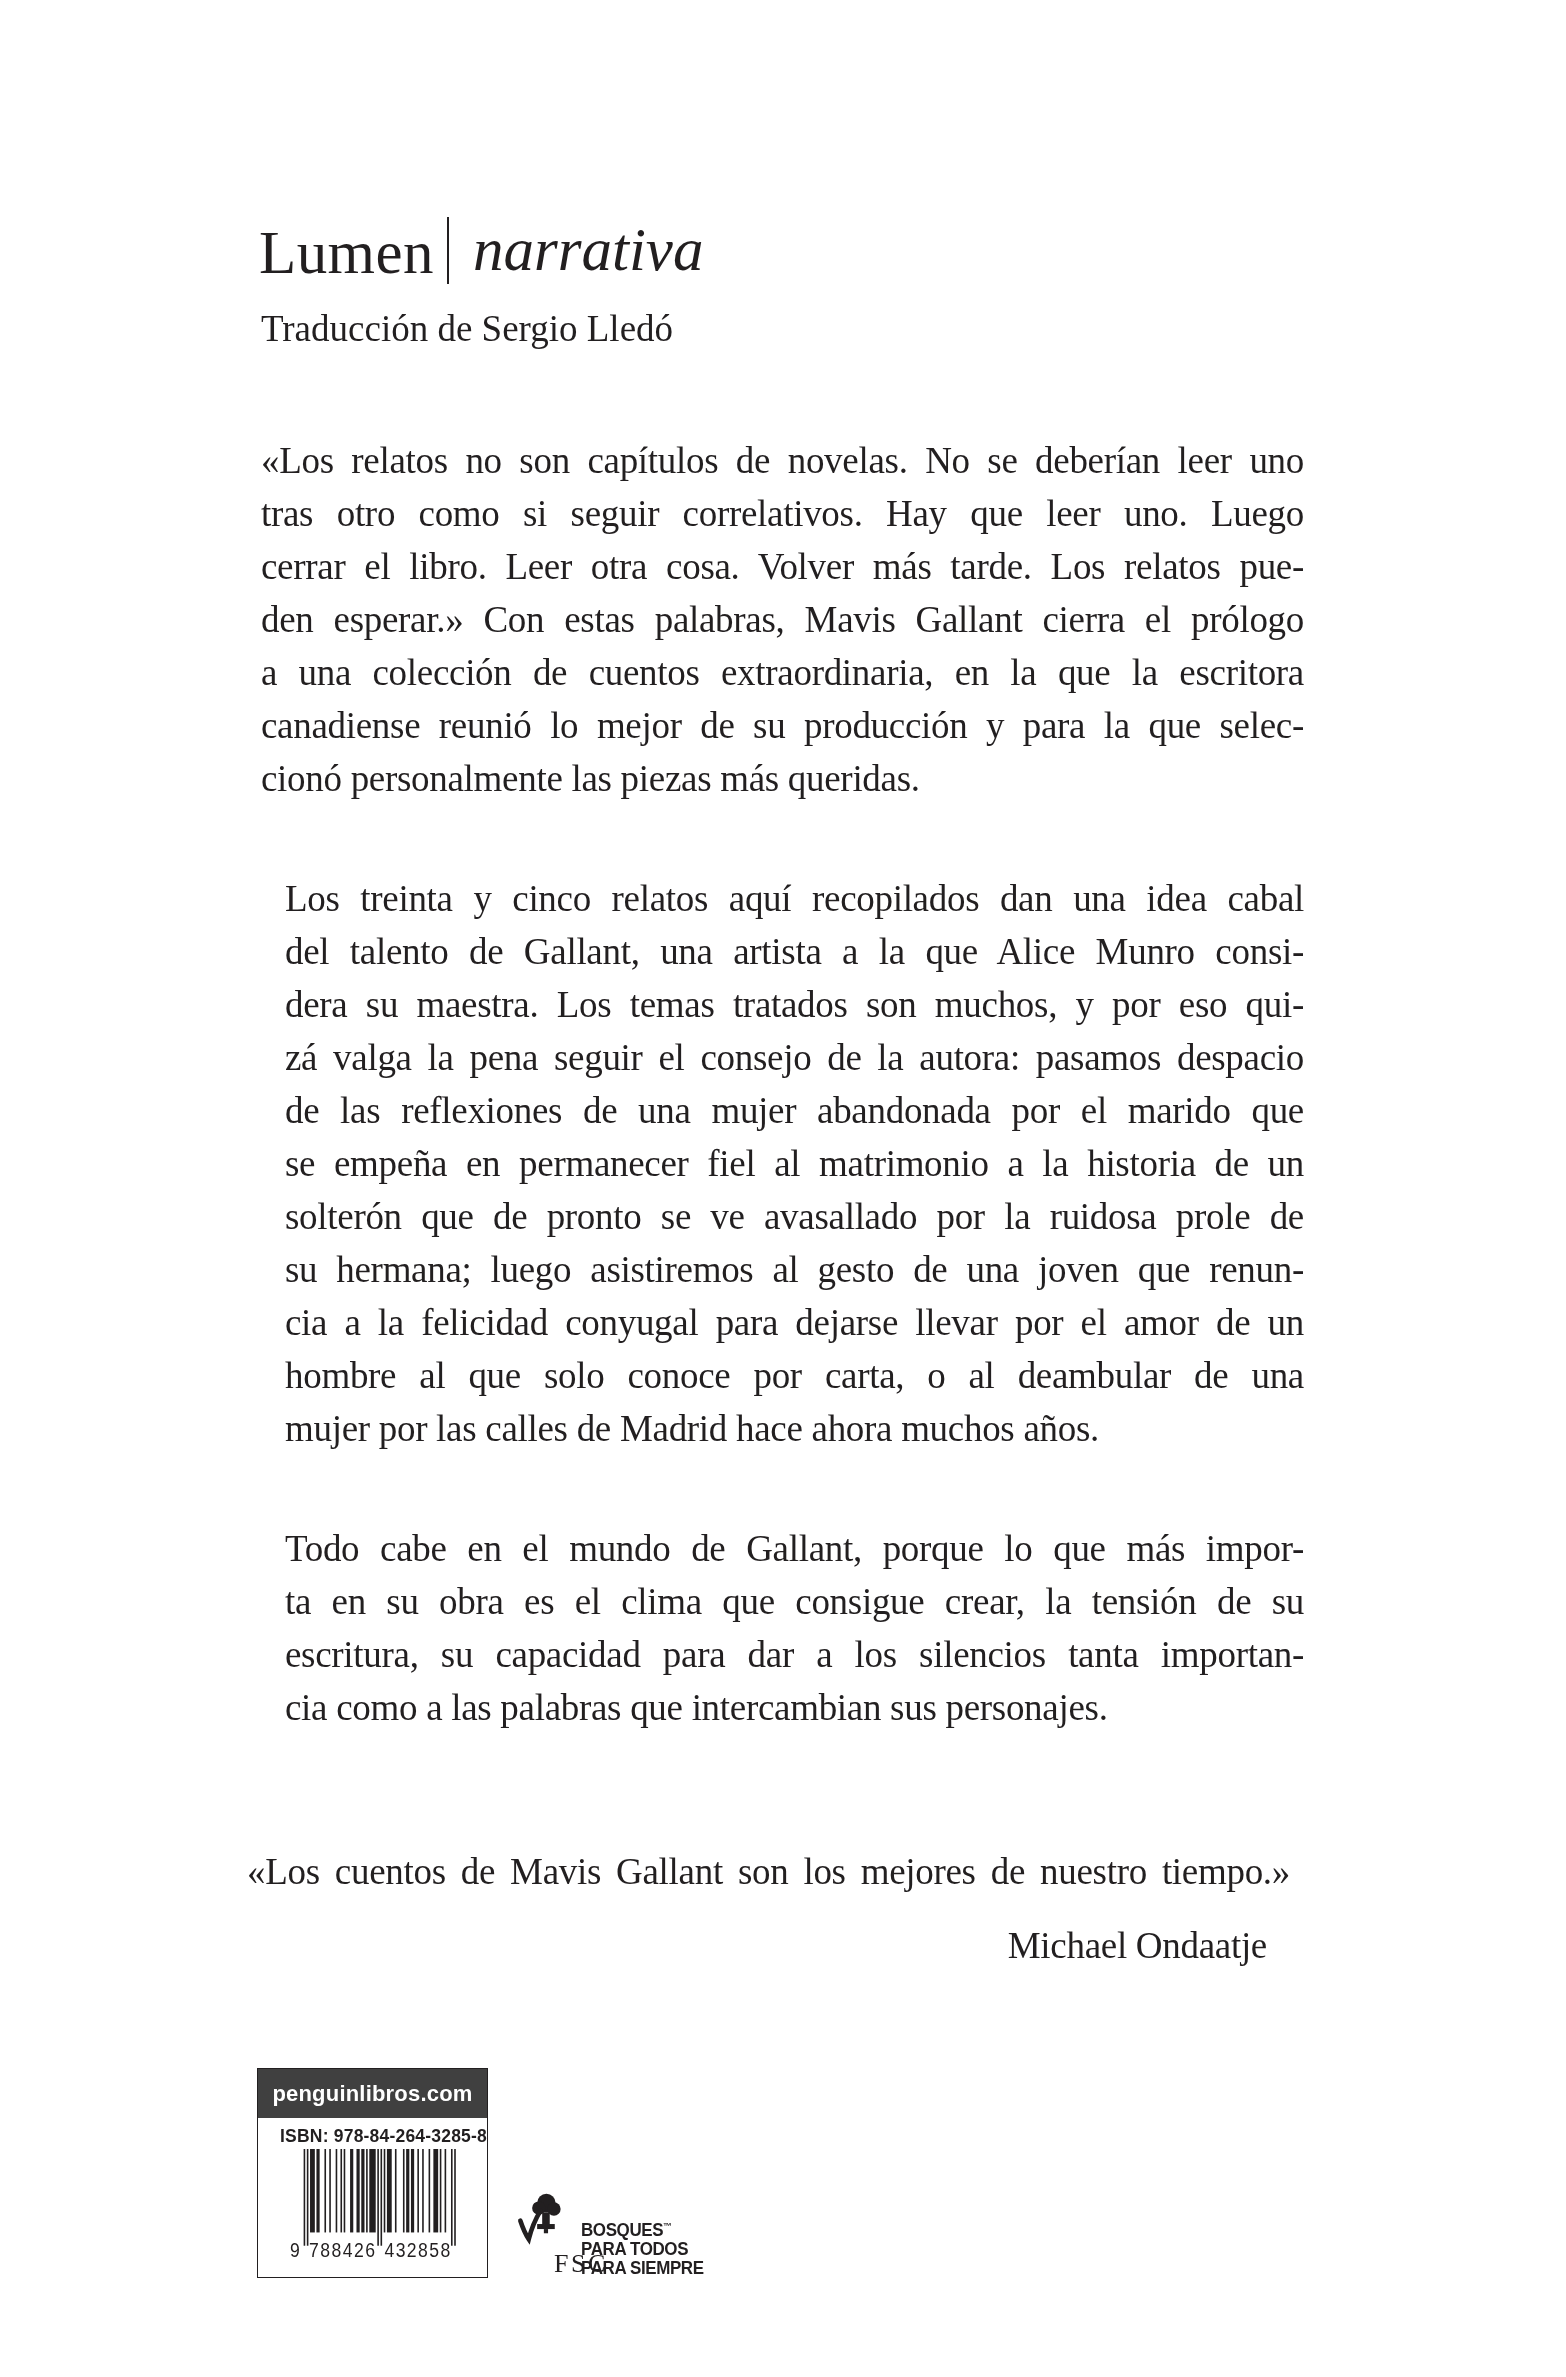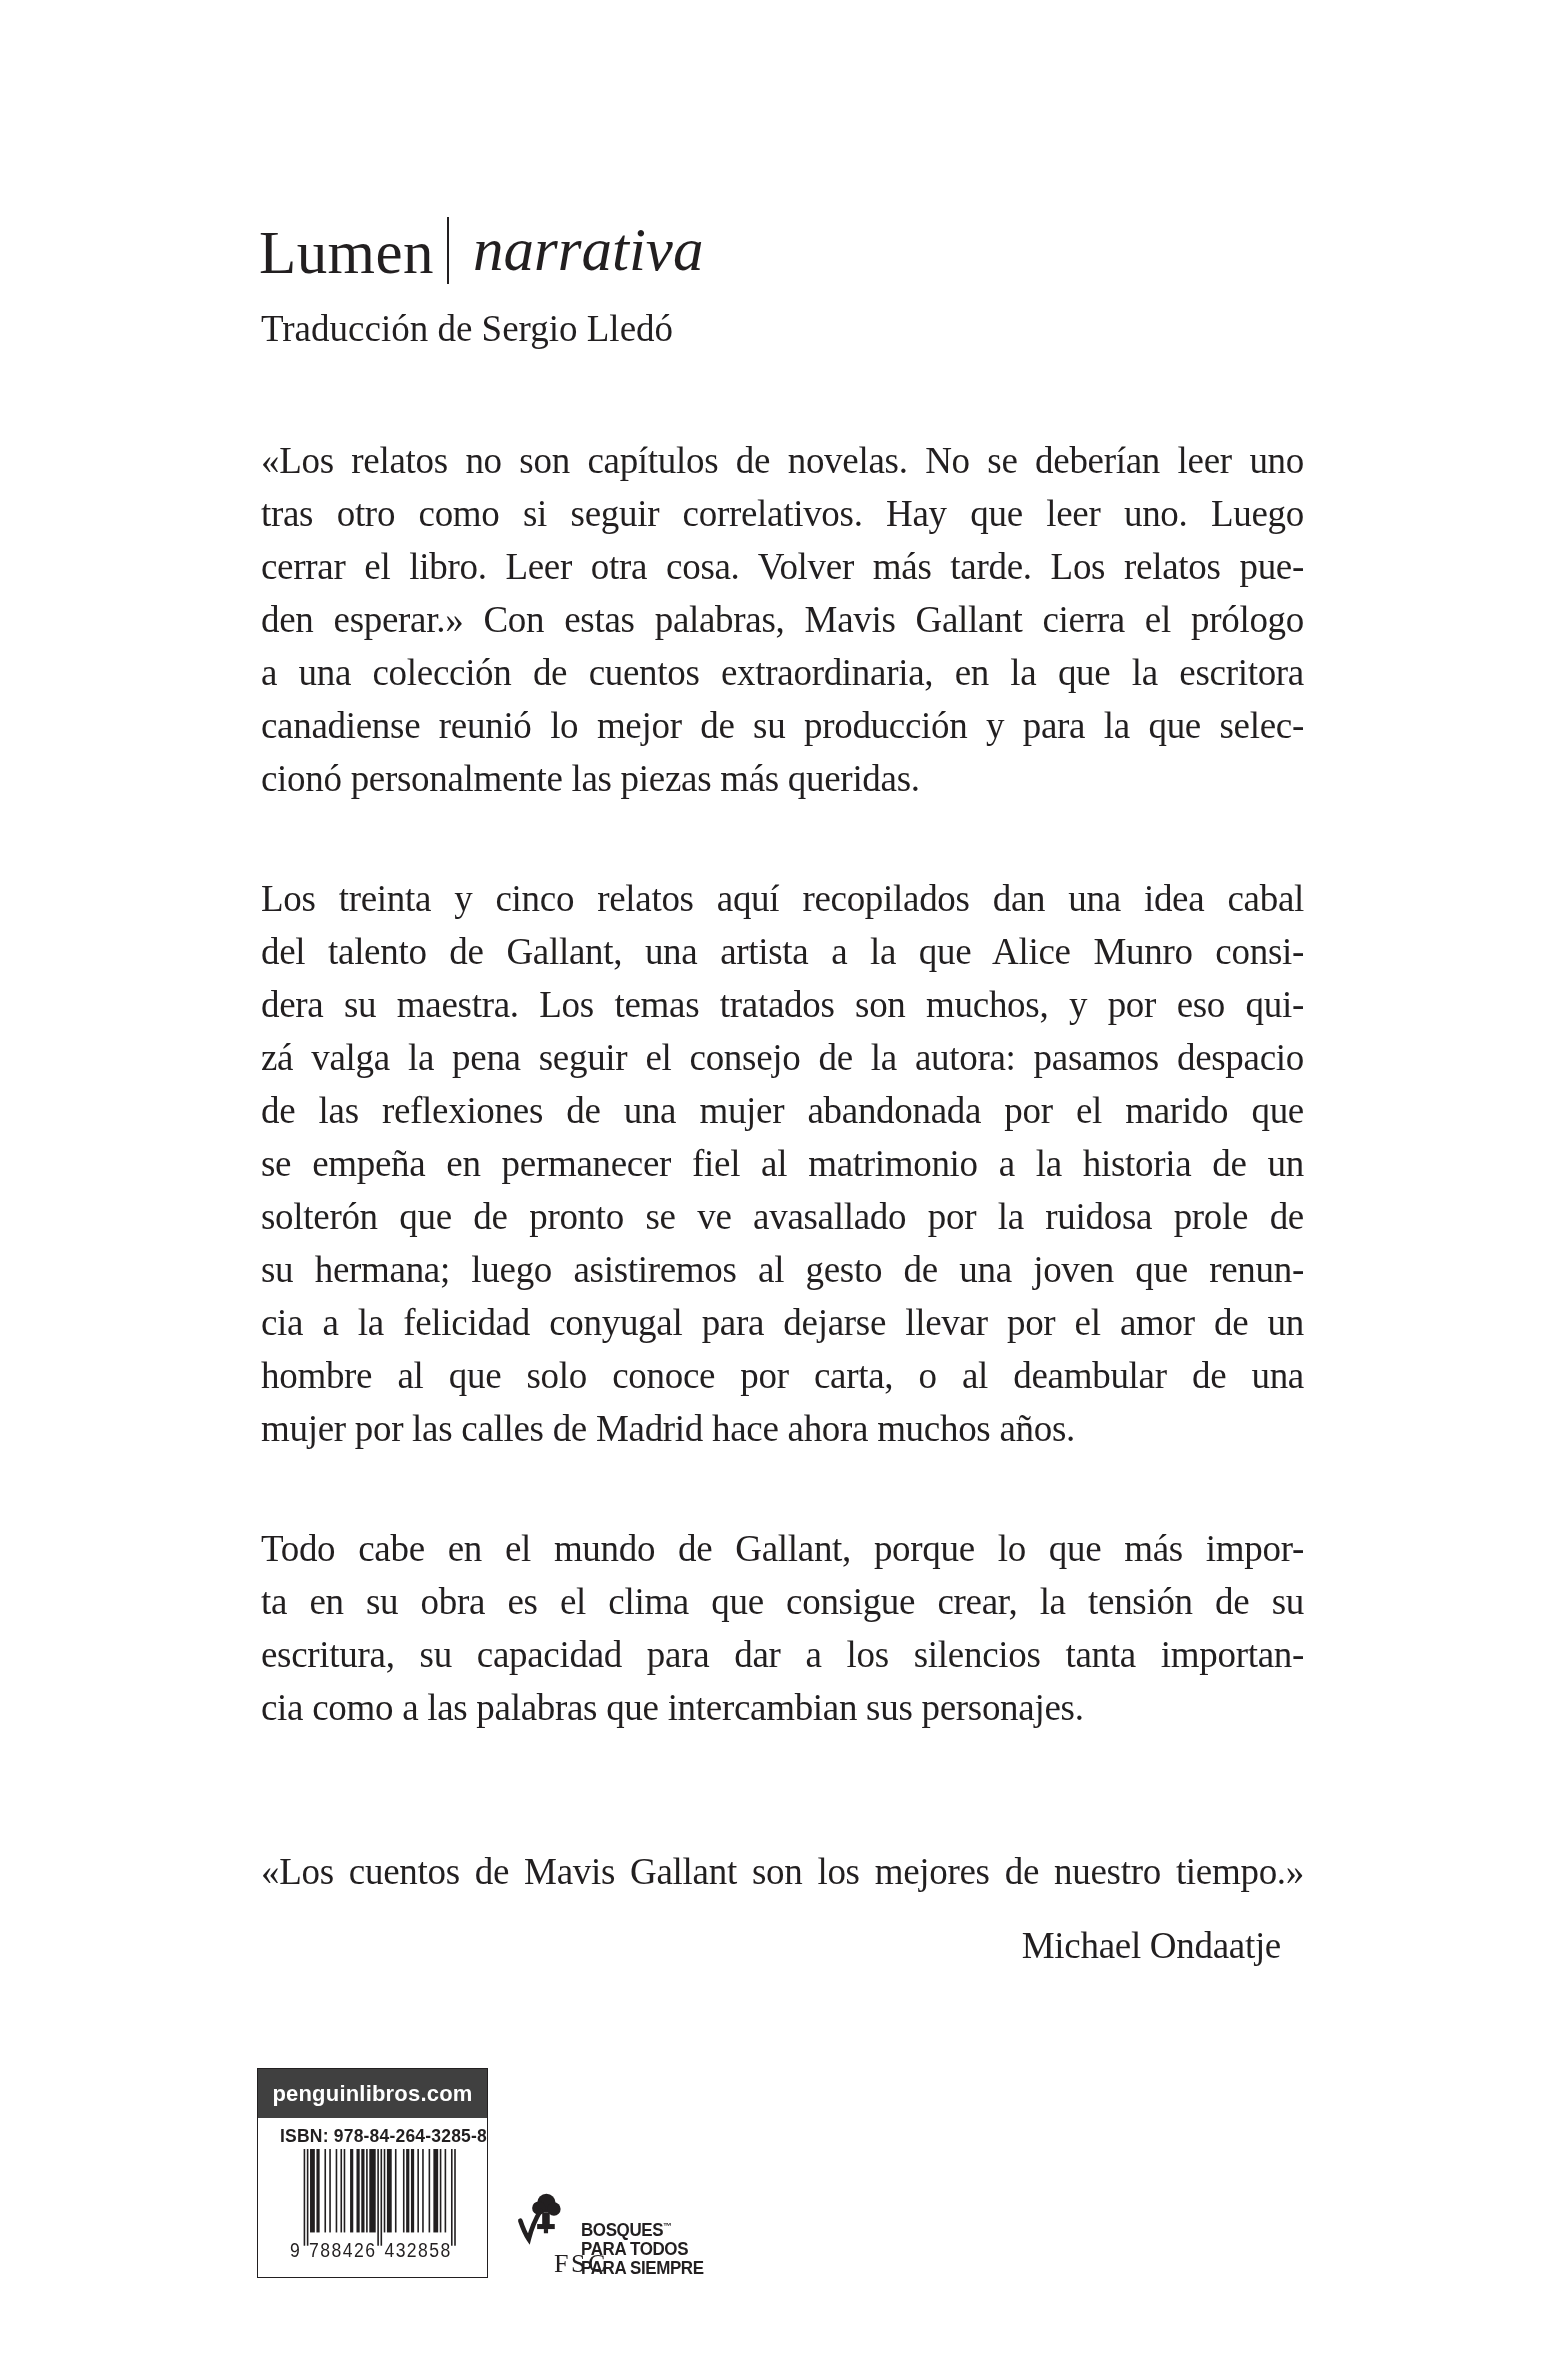--- a/index.html
+++ b/index.html
@@ -19,26 +19,26 @@
   .logo .imprint { font-size:61px; line-height:70px; letter-spacing:0.4px;margin-top:6px; }
   .logo .bar { width:2.6px; height:67px; background:#221f20; margin-left:13px; margin-right:23.6px; }
   .logo .collection { font-size:61px; line-height:70px; font-style:italic; }
 
   
   .translation { position:absolute; left:261px; top:308px; font-size:37px; line-height:42px; }
 
   
   .text-col { position:absolute; left:261px; top:434px; width:1043px;
               font-size:37px; line-height:53px; letter-spacing:-0.3px; }
-  .para + .para { margin-top:67px; }
+  .para + .para { margin-top:67px;margin-left:24px; }
   .line { height:53px; text-align:justify; text-align-last:justify; overflow:hidden; }
   .line.last { text-align-last:left; }
 
   
-  .endorsement { position:absolute; left:261px; top:1845px; width:1043px;
+  .endorsement { position:absolute; left:247px; top:1845px; width:1043px;
                  font-size:37px; line-height:53px; letter-spacing:-0.3px; }
   .attribution { text-align:right; padding-right:23px; margin-top:21px; height:53px; }
 
   
   .barcode-box { position:absolute; left:257px; top:2068px; width:231px; height:210px;
                  border:1.8px solid #221f20; background:#ffffff;
                  font-family:"Liberation Sans", sans-serif; }
   .band { height:49px; background:#404040; color:#ffffff; display:flex;
           align-items:center; justify-content:center;
           font-weight:bold; font-size:22px; letter-spacing:0.2px; }

